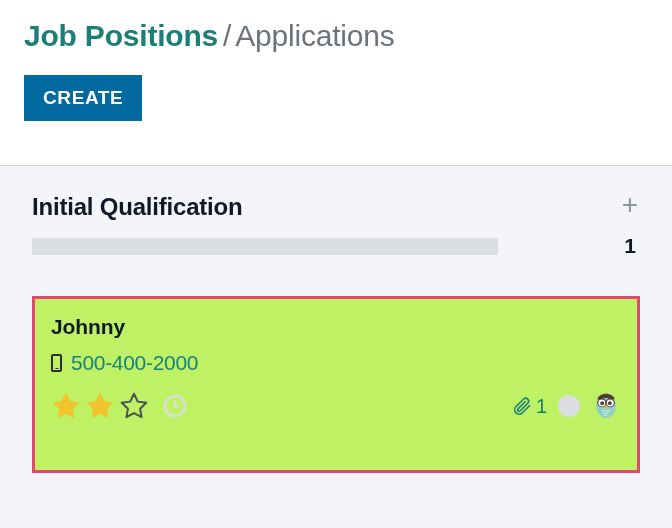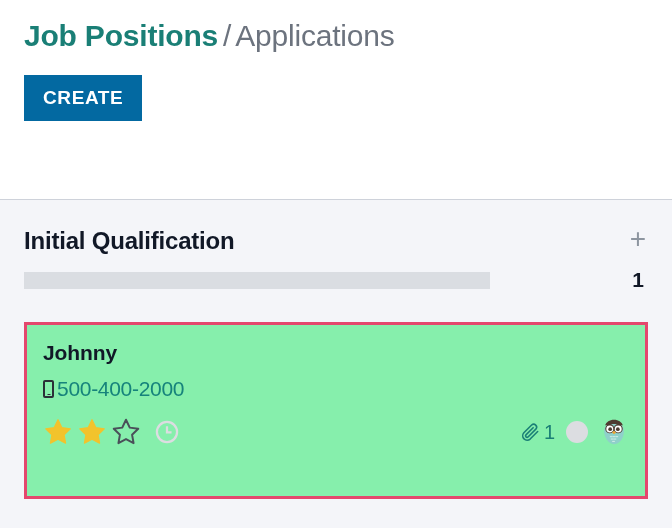--- a/index.html
+++ b/index.html
@@ -14,21 +14,21 @@
     -webkit-font-smoothing: antialiased;
     overflow: hidden;
   }
 
   
   .control-panel {
     background: #ffffff;
     border-bottom: 1px solid #ced2da;
     padding: 18px 24px 20px 24px;
     box-sizing: border-box;
-    height: 200px;
+    height: 166px;
   }
   .breadcrumb {
     font-size: 30px;
     line-height: 36px;
     white-space: nowrap;
     letter-spacing: -0.2px;
   }
   .bc-link {
     color: #1a7f76;
     font-weight: 700;
@@ -55,21 +55,21 @@
     font-size: 19px;
     font-weight: 700;
     letter-spacing: 0.6px;
     padding: 13px 19px 14px 19px;
     line-height: 1;
     cursor: pointer;
   }
 
   
   .kanban {
-    padding: 0 24px;
+    padding: 0 32px;
     box-sizing: border-box;
   }
   .column-header {
     display: flex;
     align-items: flex-start;
     justify-content: space-between;
     padding-top: 26px;
   }
   .column-title {
     font-size: 24px;
@@ -102,39 +102,39 @@
   .progress-count {
     font-size: 21px;
     font-weight: 700;
     color: #111827;
     line-height: 20px;
     padding-right: 4px;
   }
 
   
   .kanban-card {
-    margin-top: 32px;
-    background: #86efac;
+    margin-top: 40px;
+    background: #bef264;
     border: 3px solid #e4476d;
     padding: 14px 16px 12px 16px;
     box-sizing: border-box;
     height: 177px;
     cursor: pointer;
   }
   .card-title {
     font-size: 21px;
     font-weight: 700;
     color: #111827;
     line-height: 28px;
     letter-spacing: -0.1px;
   }
   .card-phone {
     display: flex;
     align-items: center;
-    gap: 3px;
+    gap: 9px;
     margin-top: 10px;
   }
   .phone-icon {
     display: inline-block;
     width: 11px;
     height: 18px;
     border: 2px solid #2b3038;
     border-radius: 2px;
     box-sizing: border-box;
     position: relative;

